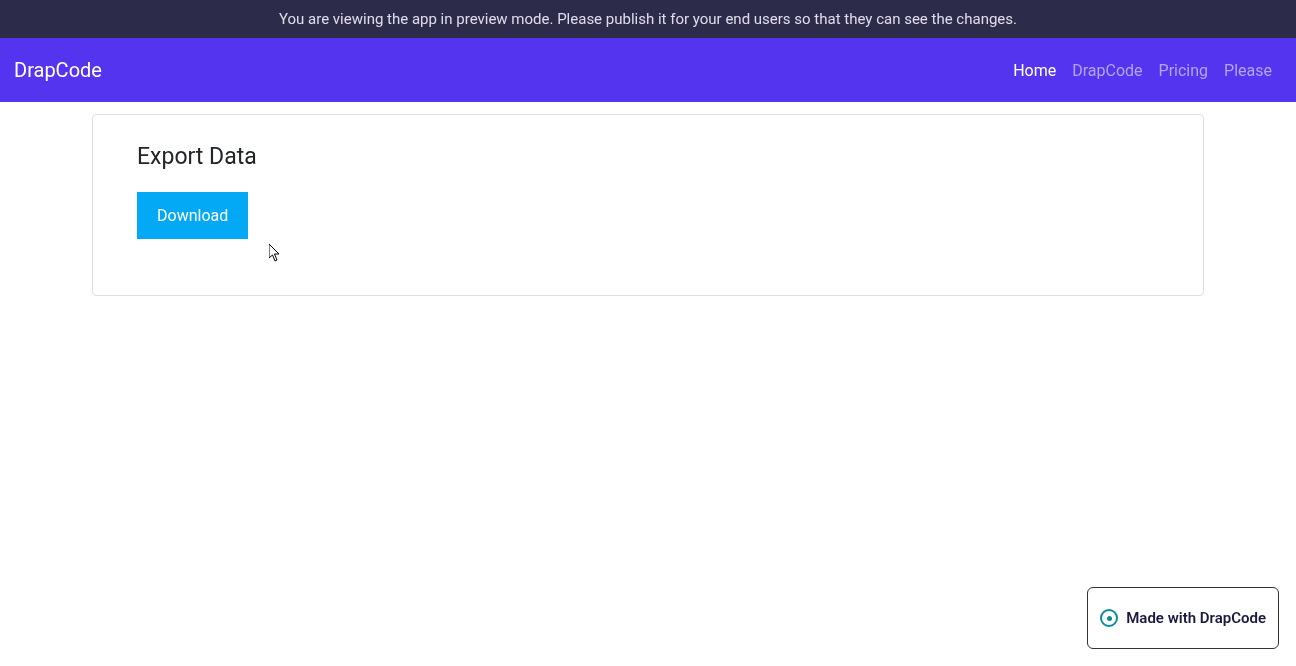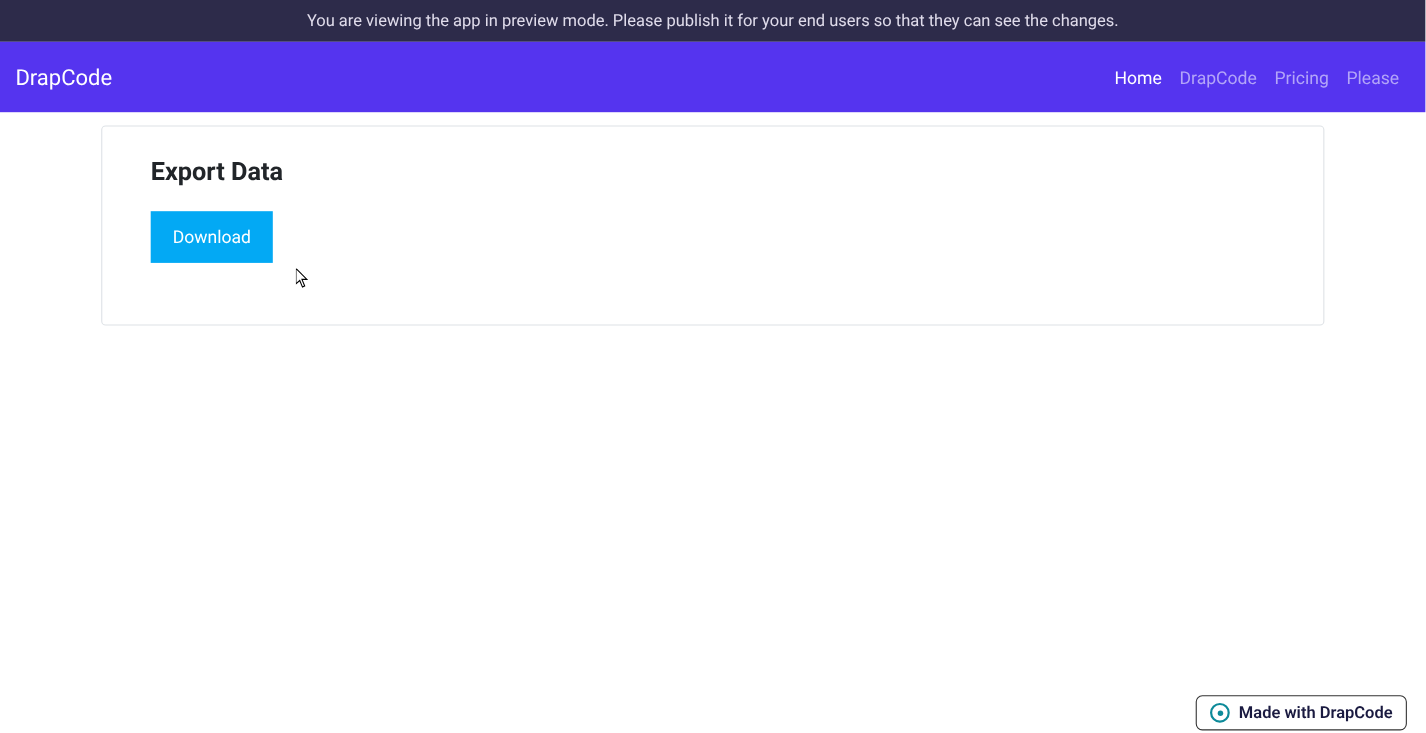--- a/index.html
+++ b/index.html
@@ -60,47 +60,47 @@
     }
     .card {
       border: 1px solid #dee2e6;
       border-radius: 4px;
       background: #ffffff;
       padding: 28px 44px 56px 44px;
     }
     .card-title {
       color: #212529;
       font-size: 23px;
-      font-weight: 700;
+      font-weight: 400;
       margin-bottom: 22px;
     }
     .download-btn {
       background: #03a9f4;
       color: #ffffff;
       border: none;
       padding: 14px 20px;
       font-size: 16px;
       cursor: pointer;
       font-family: inherit;
     }
     .cursor {
       position: absolute;
       left: 269px;
       top: 244px;
       pointer-events: none;
       z-index: 5000;
     }
     .made-with-badge {
       position: absolute;
-      bottom: 2px;
+      bottom: 17px;
       right: 17px;
       border: 1px solid #333;
       border-radius: 6px;
       background: #ffffff;
-      padding: 6px 12px;
+      padding: 21px 12px;
       display: flex;
       align-items: center;
       gap: 8px;
       cursor: pointer;
     }
     .made-with-icon {
       width: 18px;
       height: 18px;
       border-radius: 50%;
       border: 2px solid #0d8a99;

